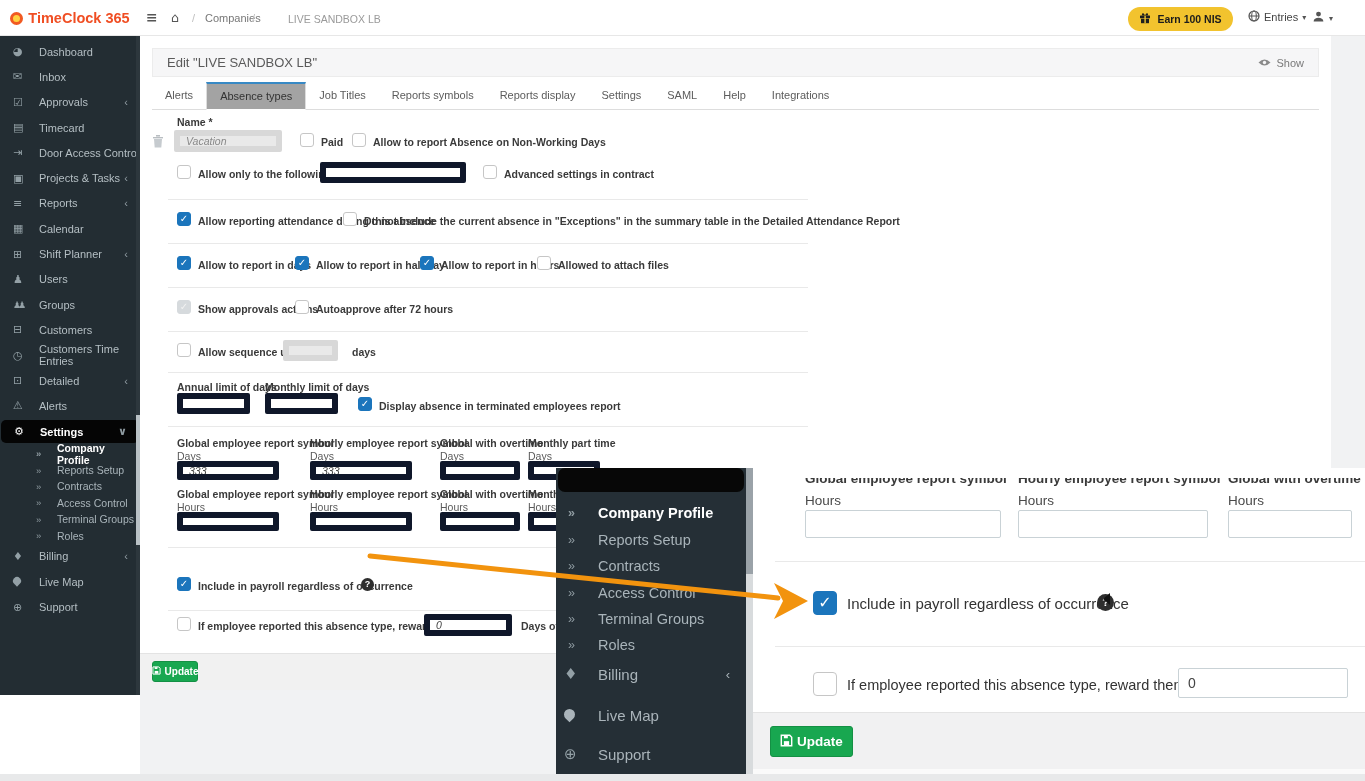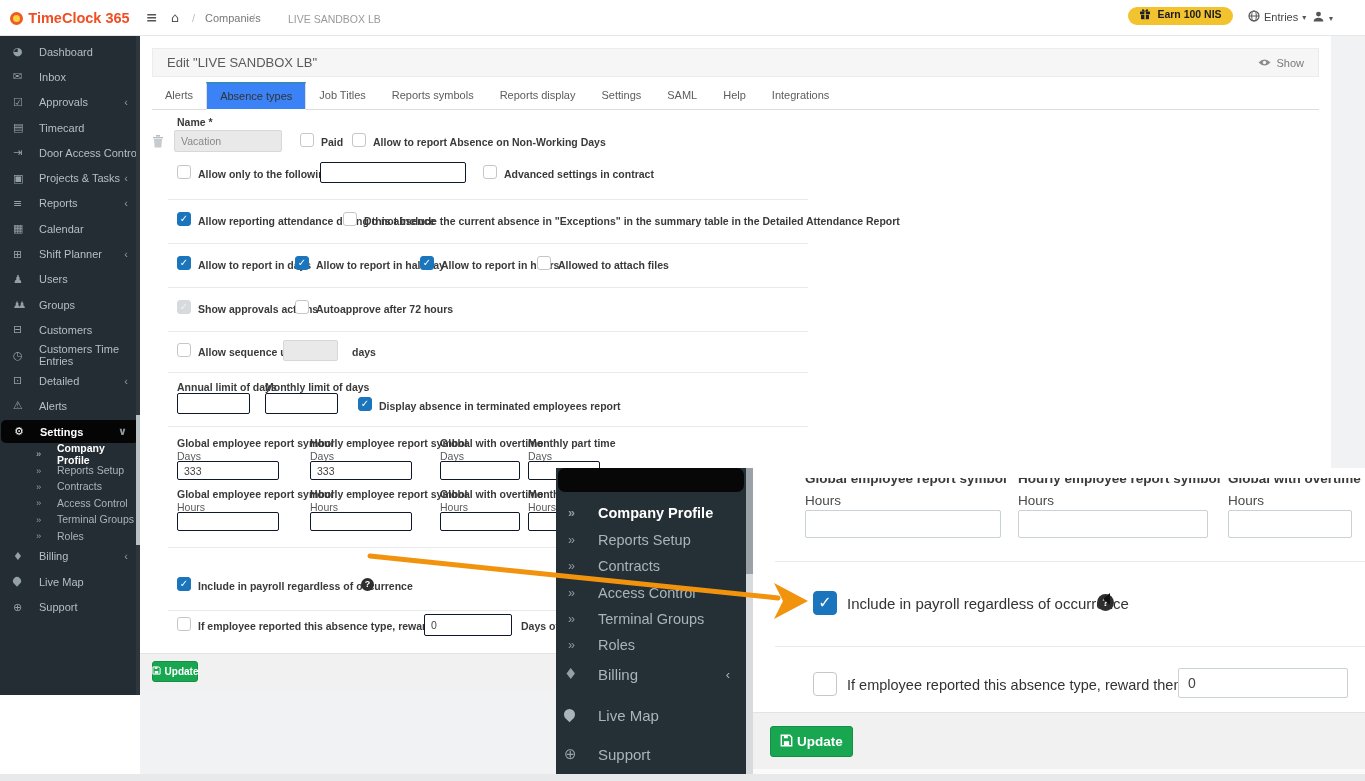--- a/index.html
+++ b/index.html
@@ -10,22 +10,22 @@
   .navbar{position:absolute;left:0;top:0;width:1365px;height:36px;background:#fff;
           border-bottom:1px solid #e7e7e7;box-sizing:border-box;z-index:5;}
   .brand{position:absolute;left:0;top:0;width:140px;height:36px;display:flex;align-items:center;
          justify-content:center;gap:5px;}
   .brand-ring{width:13px;height:13px;border-radius:50%;border:3px solid #f15a22;background:#ffd23f;box-sizing:border-box;}
   .brand-text{color:#f04e23;font-size:14.5px;font-weight:bold;white-space:nowrap;}
   .navico{font-family:"DejaVu Sans",sans-serif;color:#555;}
   .crumb{font-size:11px;color:#777;}
   .crumb.light{color:#9a9a9a;font-size:10.5px;margin-left:24px;}
   .crumb-sep{color:#c0c0c0;font-size:11px;}
-  .earn-pill{position:absolute;left:1128px;top:7px;width:105px;height:18px;background:#f2c32e;
-             border:none;border-radius:12px;display:flex;align-items:flex-start;justify-content:center;
+  .earn-pill{position:absolute;left:1128px;top:7px;width:105px;height:24px;background:#f2c32e;
+             border:none;border-radius:12px;display:flex;align-items:center;justify-content:center;
              gap:6px;font-size:10.5px;color:#1c1c1c;font-weight:bold;cursor:pointer;}
   .lang{position:absolute;left:1248px;top:10px;display:flex;align-items:center;gap:4px;
         font-size:11px;color:#444;}
   .usermenu{position:absolute;left:1312px;top:9px;display:flex;align-items:center;gap:4px;color:#555;}
   .caret{font-size:8px;color:#555;font-family:"DejaVu Sans",sans-serif;}
   
   .sidebar{position:absolute;left:0;top:36px;width:140px;height:659px;background:#232d33;
            display:flex;flex-direction:column;padding-top:3px;box-sizing:border-box;z-index:4;}
   .sb-item{height:25.3px;display:flex;align-items:center;padding-left:13px;color:#b5bfc4;
            font-size:11px;cursor:pointer;flex:none;}
@@ -45,27 +45,27 @@
   .footer-bar{position:absolute;left:140px;top:653px;width:1191px;height:37px;background:#f1f1f1;
               border-top:1px solid #e3e3e3;box-sizing:border-box;}
   .page-strip{position:absolute;left:0;top:774px;width:1365px;height:7px;background:#e8e9ea;}
   .edit-header{position:absolute;left:152px;top:48px;width:1167px;height:29px;background:#f6f6f7;
                border:1px solid #ececec;box-sizing:border-box;display:flex;align-items:center;
                padding:0 14px;font-size:13px;color:#5a5a5a;}
   .show-link{margin-left:auto;display:flex;align-items:center;gap:5px;font-size:11px;color:#7a7a7a;cursor:pointer;}
   .tabs{position:absolute;left:152px;top:82px;width:1167px;height:28px;display:flex;
         border-bottom:1px solid #ddd;box-sizing:border-box;}
   .tab{padding:0 13px;line-height:26px;font-size:11px;color:#5c5c5c;cursor:pointer;white-space:nowrap;}
-  .tab.active{background:#3b82f6;border:1px solid #ddd;border-top:2px solid #3789c5;border-bottom:1px solid #fff;
+  .tab.active{background:#a3a3a3;border:1px solid #ddd;border-top:2px solid #3789c5;border-bottom:1px solid #fff;
               margin-bottom:-1px;color:#333;line-height:24px;}
   
   .blab{position:absolute;font-weight:bold;font-size:10.5px;color:#3a3a3a;white-space:nowrap;}
   .slab{position:absolute;font-size:10.5px;color:#5a5a5a;white-space:nowrap;}
-  .inp{position:absolute;border:1px solid #0f172a;border-radius:2px;background:#fff;font-size:10.5px;
-       color:#444;padding:0 6px;box-sizing:border-box;font-family:inherit;}
+  .inp{position:absolute;border:6px solid #0f172a;border-radius:2px;background:#fff;font-size:10.5px;
+       color:#444;padding:0 6px;box-sizing:border-box;font-family:inherit;font-style:italic;}
   .inp.dis{background:#e9e9e9;border-color:#d8d8d8;color:#888;}
   .cb{position:absolute;width:14px;height:14px;border:1px solid #c6c6c6;border-radius:3px;
       background:#fff;box-sizing:border-box;cursor:pointer;}
   .cb.on{background:#1b75bc;border-color:#1b75bc;}
   .cb.on::after{content:"✓";display:block;color:#fff;font-size:10px;line-height:12px;text-align:center;}
   .cb.dis{background:#d6dadd;border-color:#d6dadd;}
   .cb.dis::after{content:"✓";display:block;color:#f2f2f2;font-size:10px;line-height:12px;text-align:center;}
   .hr{position:absolute;height:1px;background:#e9e9e9;}
   .qicon{position:absolute;width:13px;height:13px;border-radius:50%;background:#2e2e2e;color:#fff;
          font-size:9px;font-weight:bold;text-align:center;line-height:13px;cursor:pointer;}

